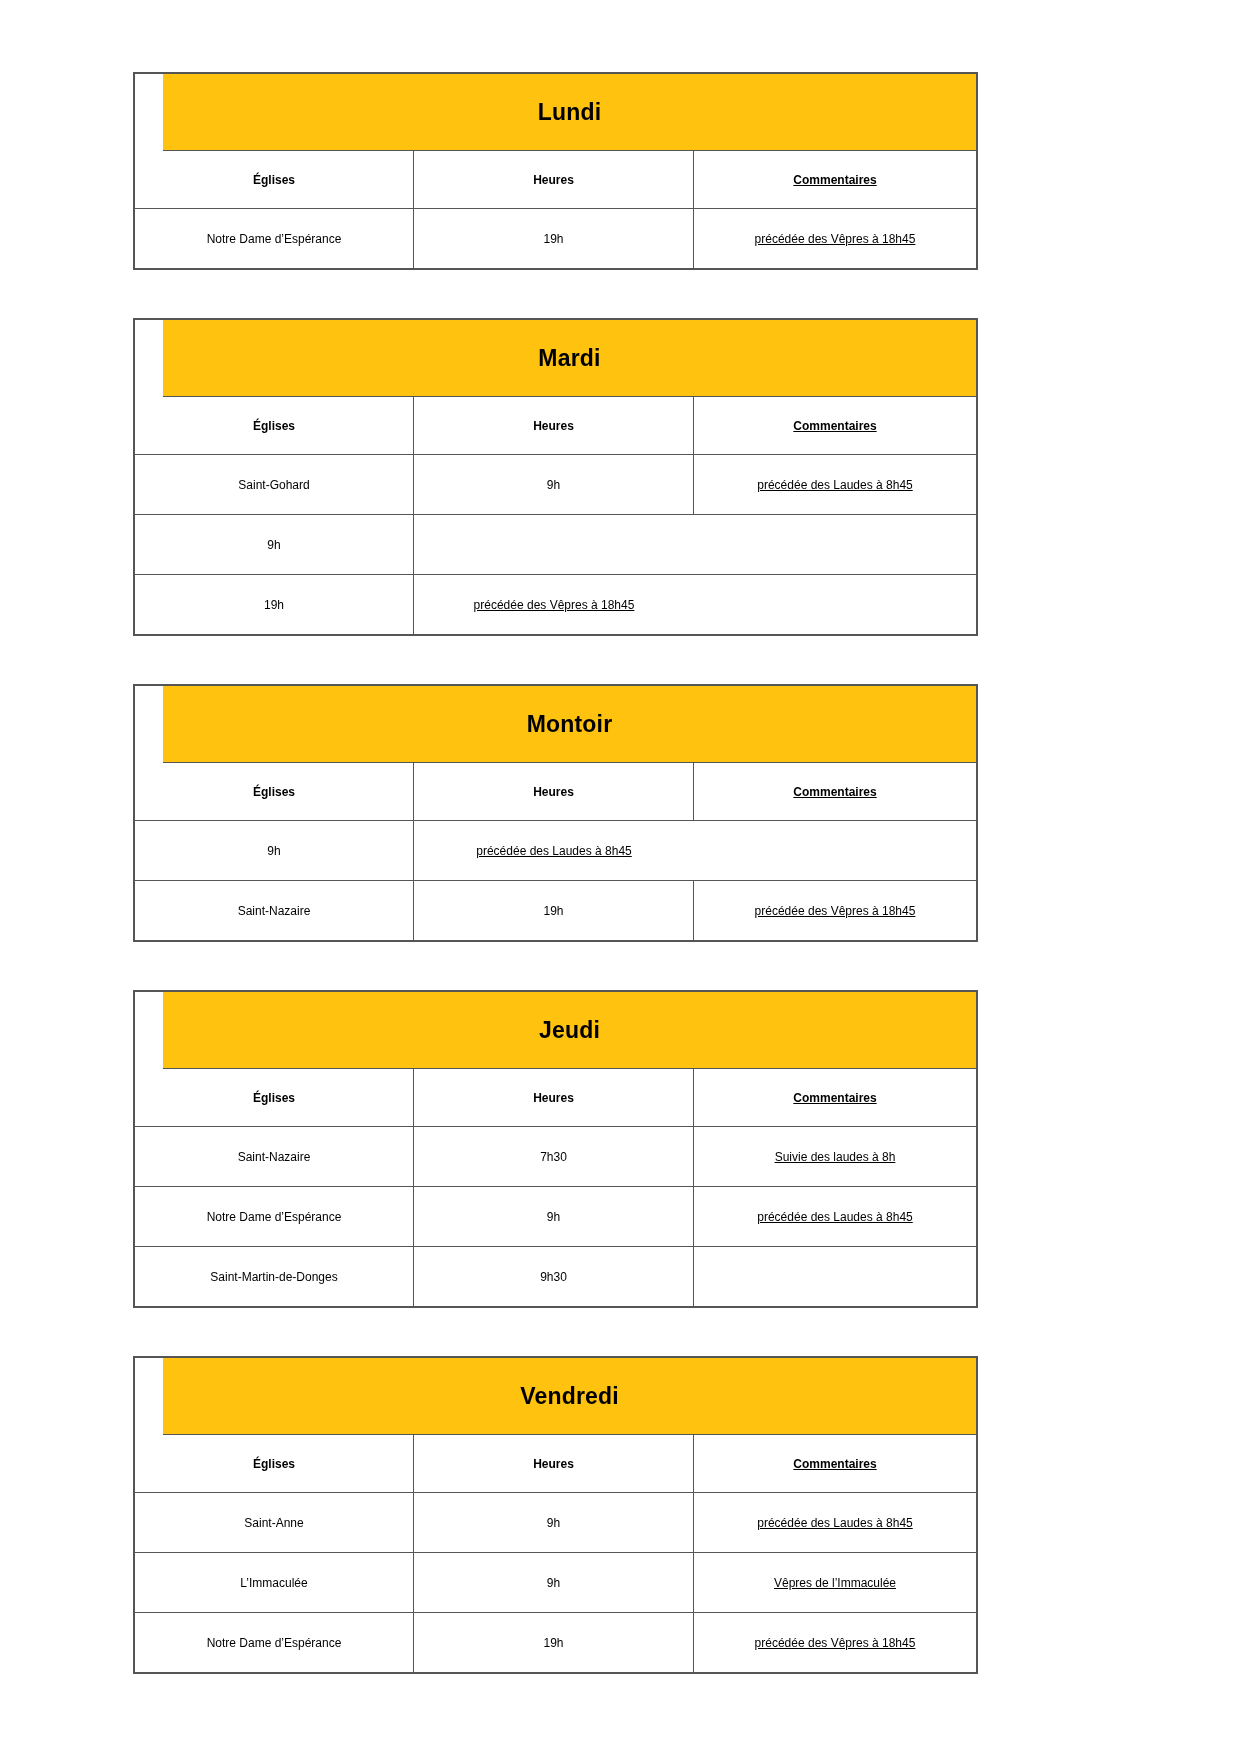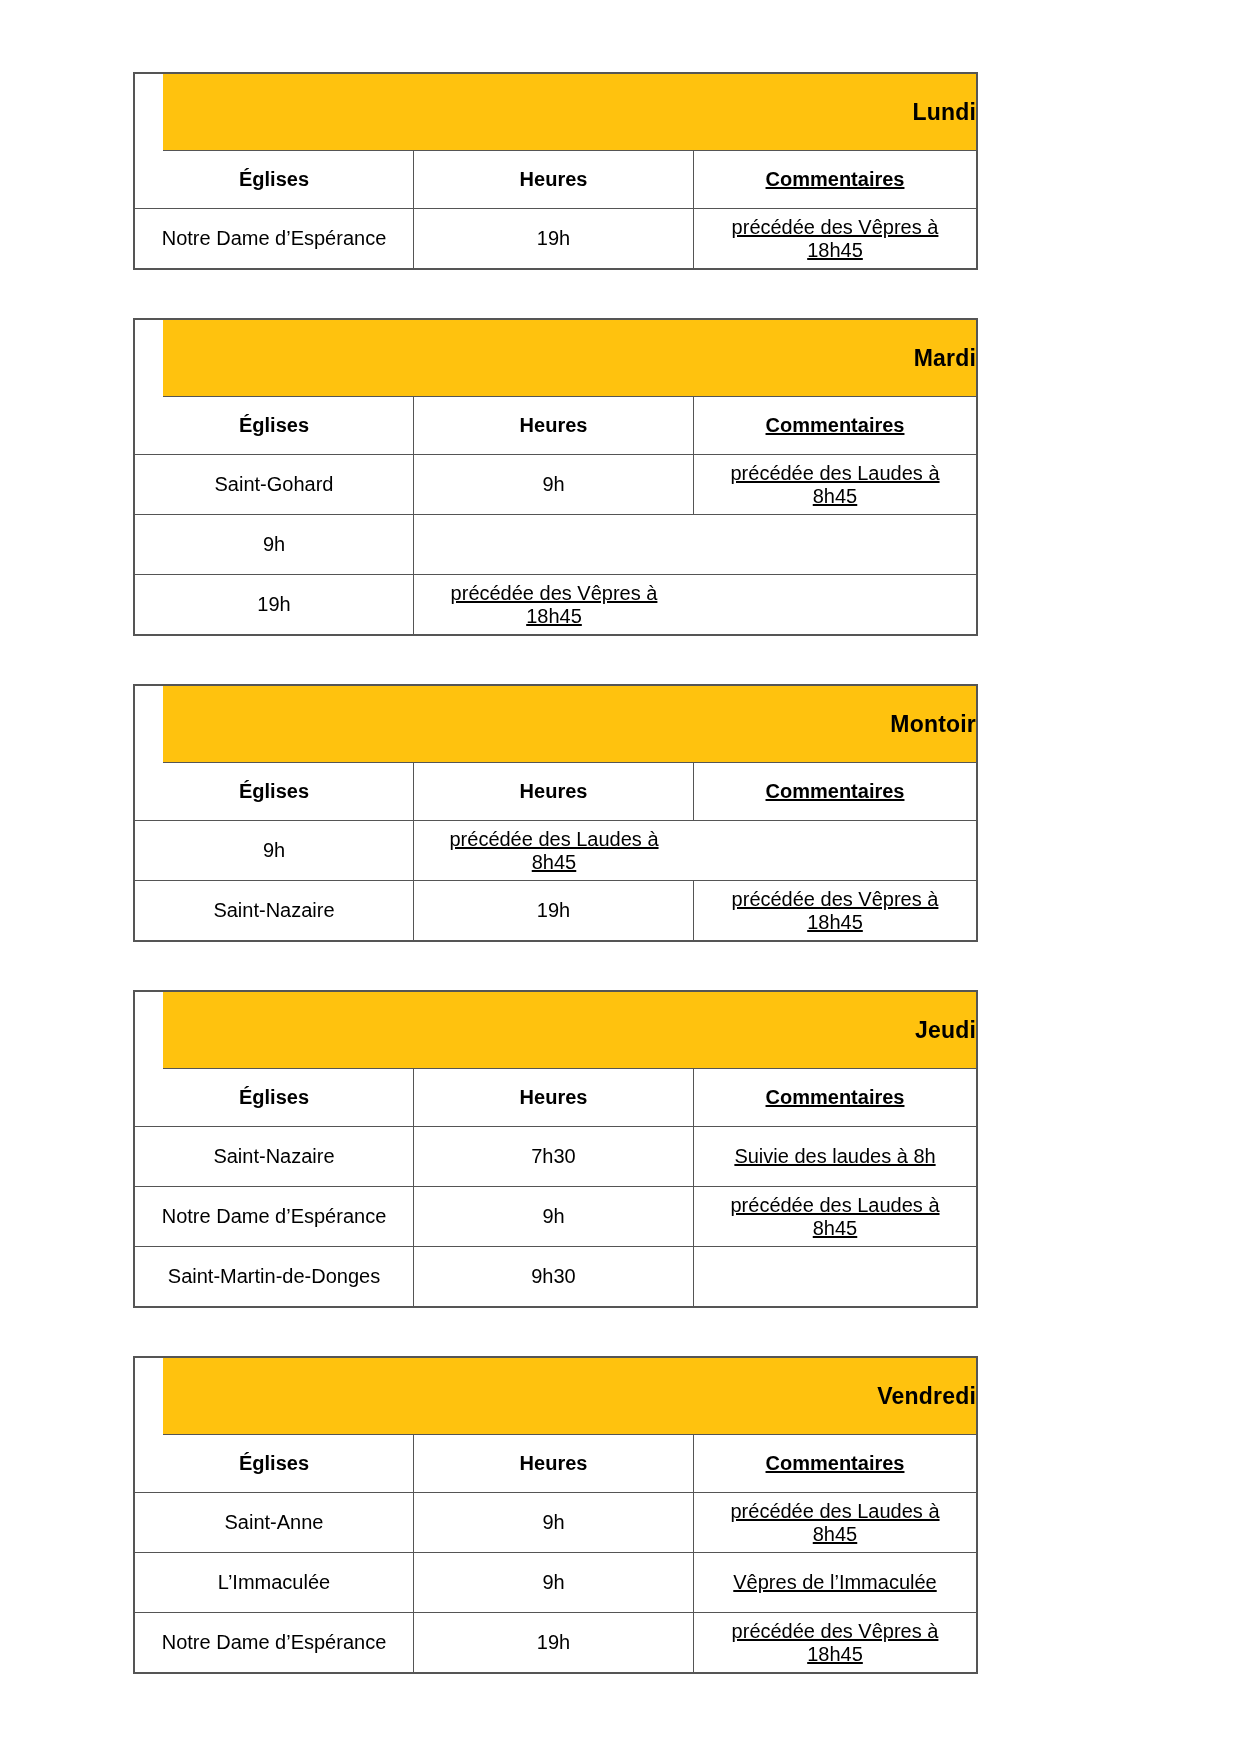--- a/index.html
+++ b/index.html
@@ -22,41 +22,41 @@
     box-sizing: border-box;
     margin-bottom: 48px;
     background: #ffffff;
   }
   .day-header {
     height: 76px;
     background: #FFC20E;
     border-bottom: 1px solid #555555;
     display: flex;
     align-items: center;
-    justify-content: flex-end;
+    justify-content: center;
     font-weight: bold;
     font-size: 23px;
     letter-spacing: 0.2px;
     margin-left: 28px;
   }
   .t-row {
     display: grid;
     grid-template-columns: 279px 280px 1fr;
     border-bottom: 1px solid #555555;
   }
   .t-row:last-child {
     border-bottom: none;
   }
   .cell {
     display: flex;
     align-items: center;
     justify-content: center;
     text-align: center;
     border-right: 1px solid #555555;
-    font-size: 20px;
+    font-size: 12px;
     padding: 0 20px;
     box-sizing: border-box;
     min-width: 0;
   }
   .cell:last-child {
     border-right: none;
     text-decoration: underline;
   }
   .head-row .cell {
     height: 57px;

